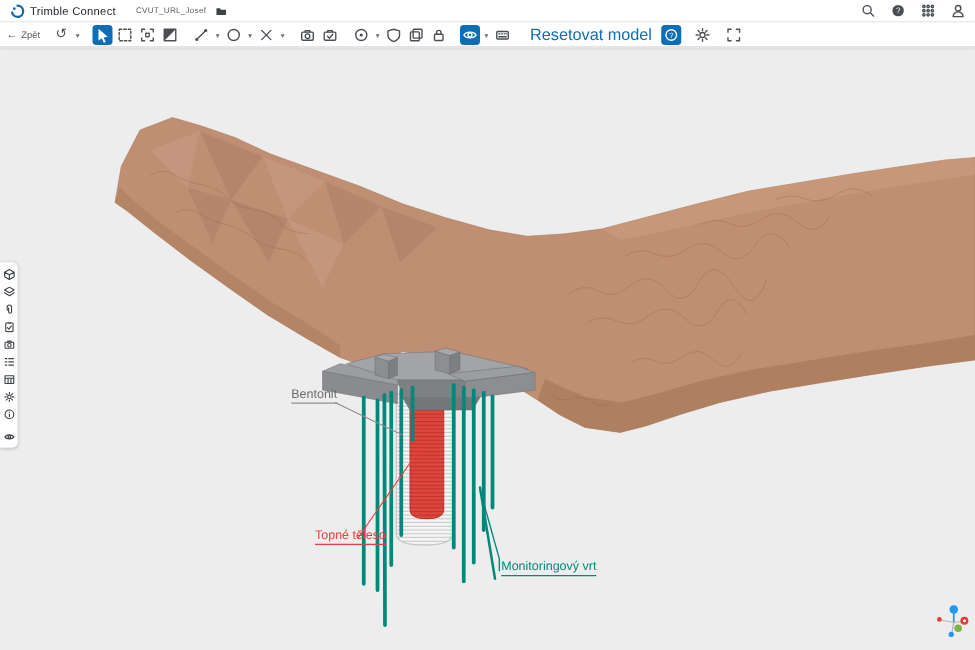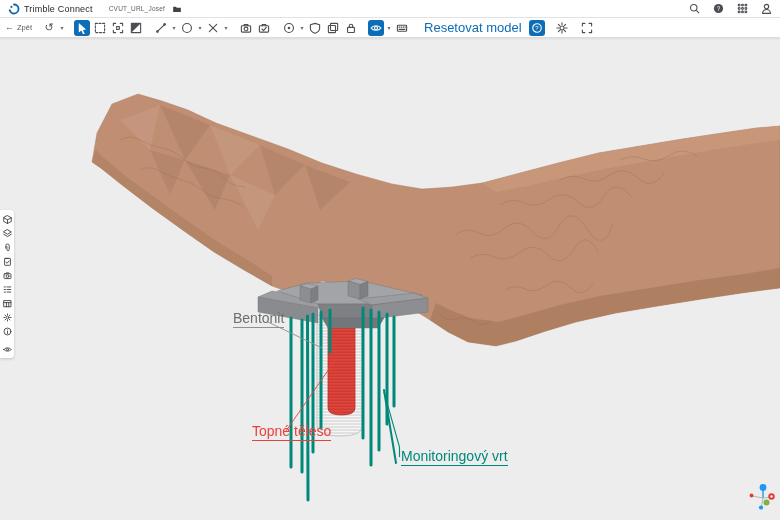--- a/index.html
+++ b/index.html
@@ -45,21 +45,21 @@
   .sidestrip{position:absolute;left:0;top:210px;width:14px;z-index:5;
              background:rgba(255,255,255,.92);border-radius:0 4px 4px 0;
              box-shadow:0 1px 3px rgba(0,0,0,.18);padding:4px 0;
              display:flex;flex-direction:column;align-items:center;gap:4px}
   .sicon{width:10px;height:10px;display:flex;align-items:center;justify-content:center;cursor:pointer}
   .sicon svg{stroke:#3f4348;fill:none;stroke-width:1.3;stroke-linecap:round;stroke-linejoin:round}
   .sicon.last{margin-top:4px}
 
   
   .scene{position:absolute;left:0;top:0;width:780px;height:520px;z-index:0}
-  .mlabel{position:absolute;font-size:14px;padding-bottom:1px;z-index:2;cursor:pointer;
+  .mlabel{position:absolute;font-size:10px;padding-bottom:1px;z-index:2;cursor:pointer;
           white-space:nowrap;background:transparent}
   .mlabel.gray{color:#6e6e6e;border-bottom:1px solid #8f8f8f}
   .mlabel.red{color:#e8413c;border-bottom:1px solid #e8413c}
   .mlabel.teal{color:#00897b;border-bottom:1px solid #00897b}
 </style>
 </head>
 <body>
 
 <svg class="scene" viewBox="0 0 780 520" xmlns="http://www.w3.org/2000/svg">
   <defs>

